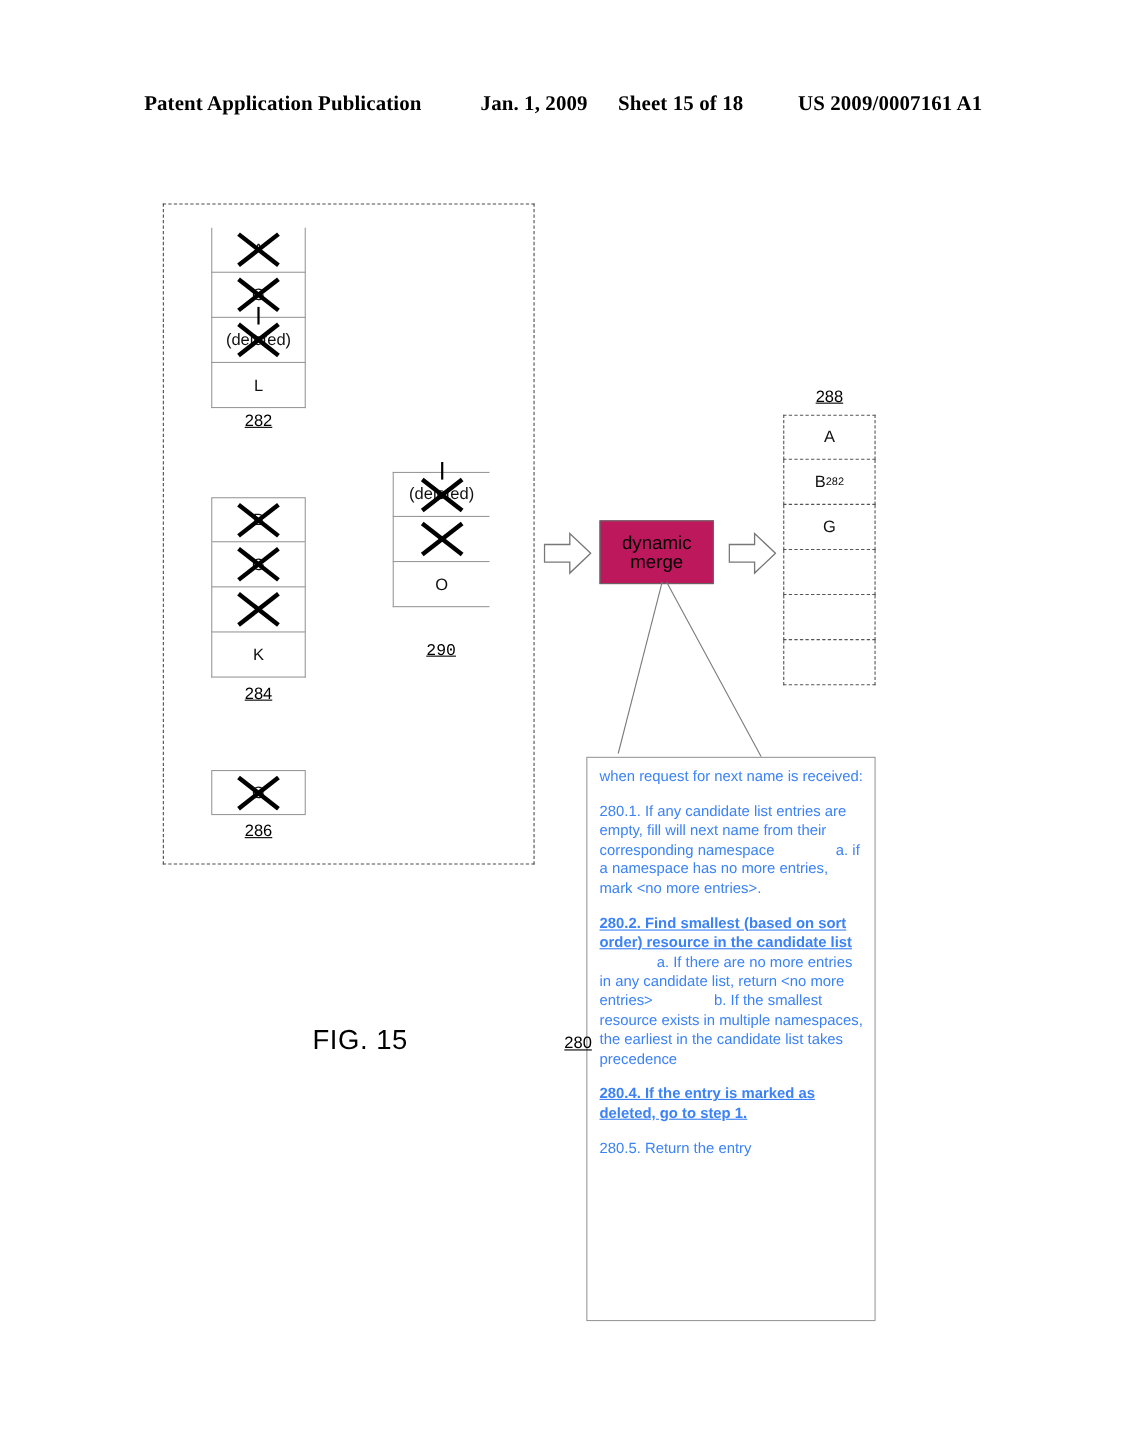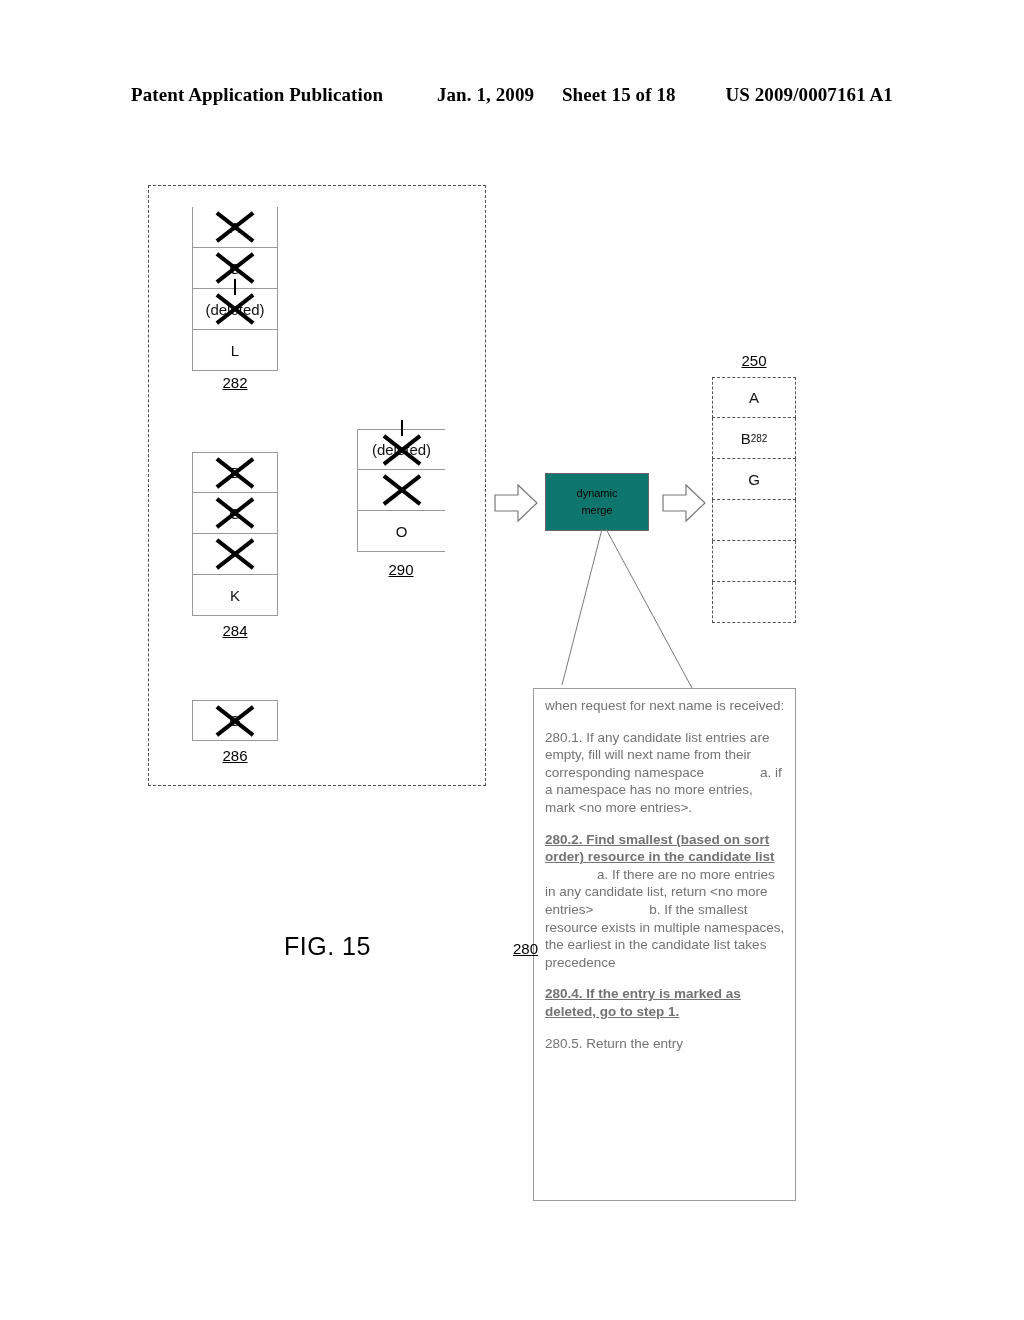--- a/index.html
+++ b/index.html
@@ -125,21 +125,21 @@
   #box282 { left: 192px; top: 207px; width: 86px; }
   #box282-label { left: 192px; top: 374px; width: 86px; }
 
   #box284 { left: 192px; top: 452px; width: 86px; }
   #box284-label { left: 192px; top: 622px; width: 86px; }
 
   #box286 { left: 192px; top: 700px; width: 86px; }
   #box286-label { left: 192px; top: 747px; width: 86px; }
 
   #box290 { left: 357px; top: 429px; width: 88px; }
-  #box290-label { left: 357px; top: 561px; width: 88px; }
+  #box290-label { left: 357px; top: 583px; width: 88px; font-family: Liberation Mono, monospace; }
 
   
   #box288 {
     left: 712px;
     top: 377px;
     width: 84px;
   }
   #box288 .row {
     border-bottom: 1px dashed #555;
     border-left: 1px dashed #555;
@@ -157,23 +157,23 @@
     left: 545px;
     top: 473px;
     width: 104px;
     height: 58px;
     border: 1px solid #666;
     box-sizing: border-box;
     display: flex;
     flex-direction: column;
     align-items: center;
     justify-content: center;
-    font-size: 11px;
+    font-size: 17px;
     line-height: 17px;
-    background: #0f766e;
+    background: #be185d;
     text-align: center;
   }
 
   
   .block-arrow { position: absolute; }
   #arrow-left  { left: 494px; top: 483px; }
   #arrow-right { left: 662px; top: 483px; }
 
   
   .leaders {
@@ -191,21 +191,21 @@
     left: 533px;
     top: 688px;
     width: 263px;
     height: 513px;
     border: 1px solid #9a9a9a;
     box-sizing: border-box;
     padding: 8px 9px 6px 11px;
     background: #fff;
     font-size: 13.5px;
     line-height: 17.6px;
-    color: #737373;
+    color: #3b82f6;
   }
   .algo-panel p { margin: 0 0 14px 0; }
   .algo-panel p:last-child { margin-bottom: 16px; }
   .algo-panel .hd {
     font-weight: bold;
     text-decoration: underline;
   }
   .algo-panel .indent { display: inline-block; width: 52px; }
 
   
@@ -344,21 +344,21 @@
   </svg>
 </div>
 
 <div class="leaders">
   <svg width="260" height="185" viewBox="0 0 260 185">
     <line x1="62" y1="4" x2="22" y2="160" stroke="#7a7a7a" stroke-width="1"></line>
     <line x1="66" y1="4" x2="152" y2="163" stroke="#7a7a7a" stroke-width="1"></line>
   </svg>
 </div>
 
-<div class="box-label" id="box288-label">250</div>
+<div class="box-label" id="box288-label">288</div>
 <div class="listbox" id="box288">
   <div class="row topline">
     <span class="cell-text">A</span>
       <span class="sub"></span>
   </div>
   <div class="row">
     <span class="cell-text">B</span>
       <span class="sub">282</span>
   </div>
   <div class="row">

